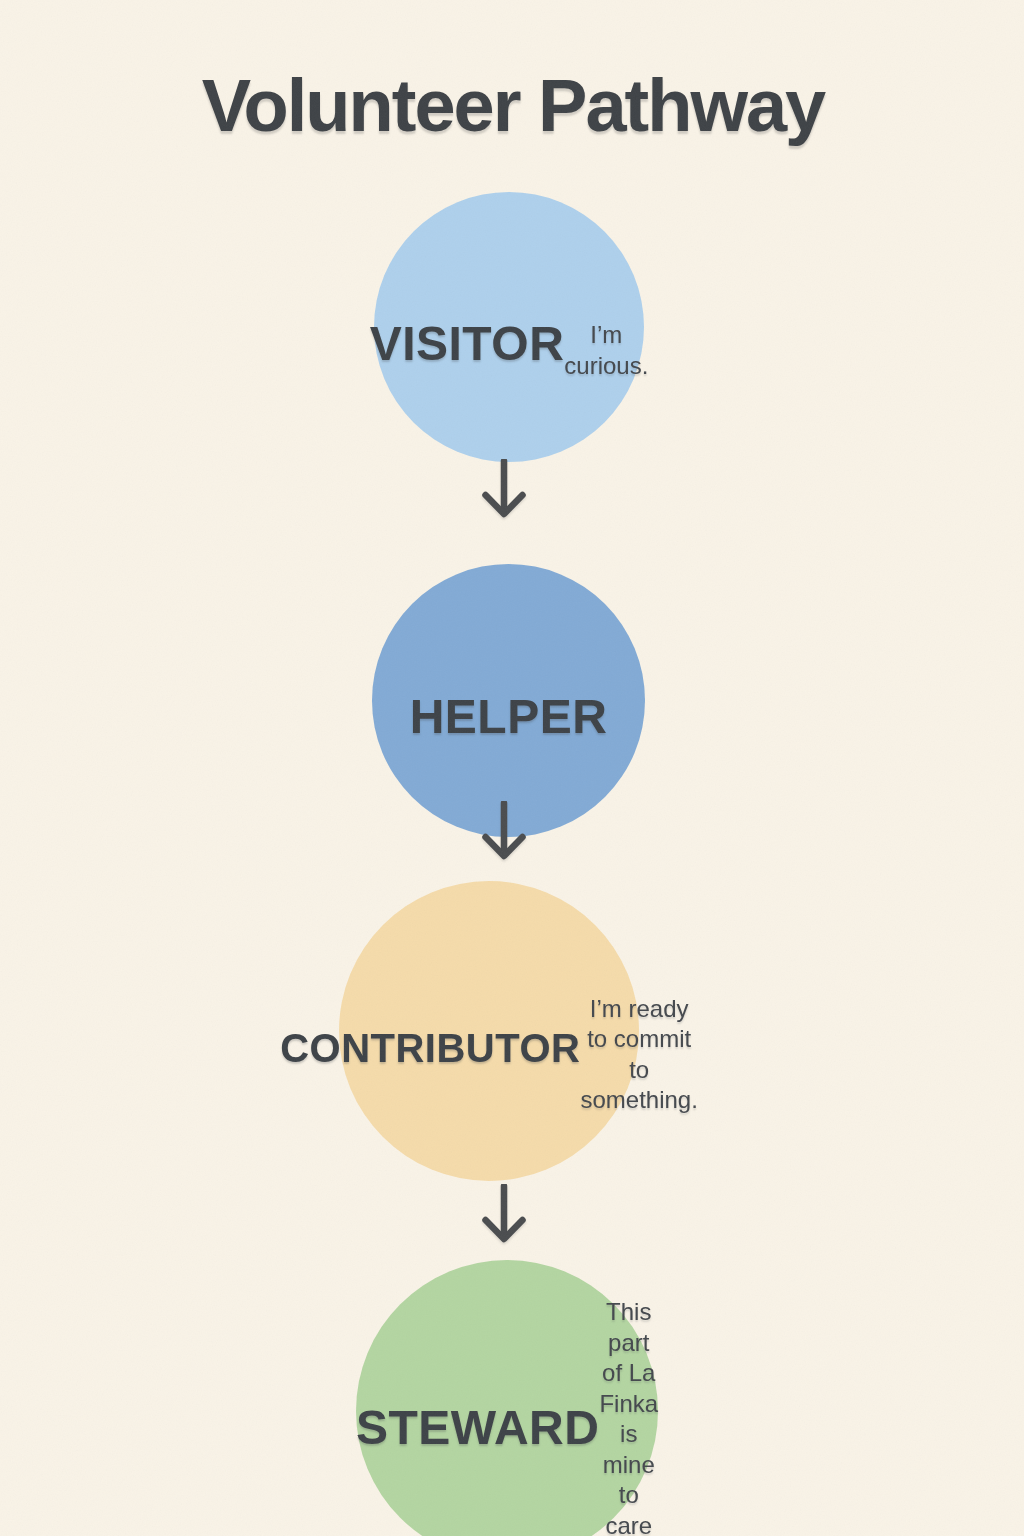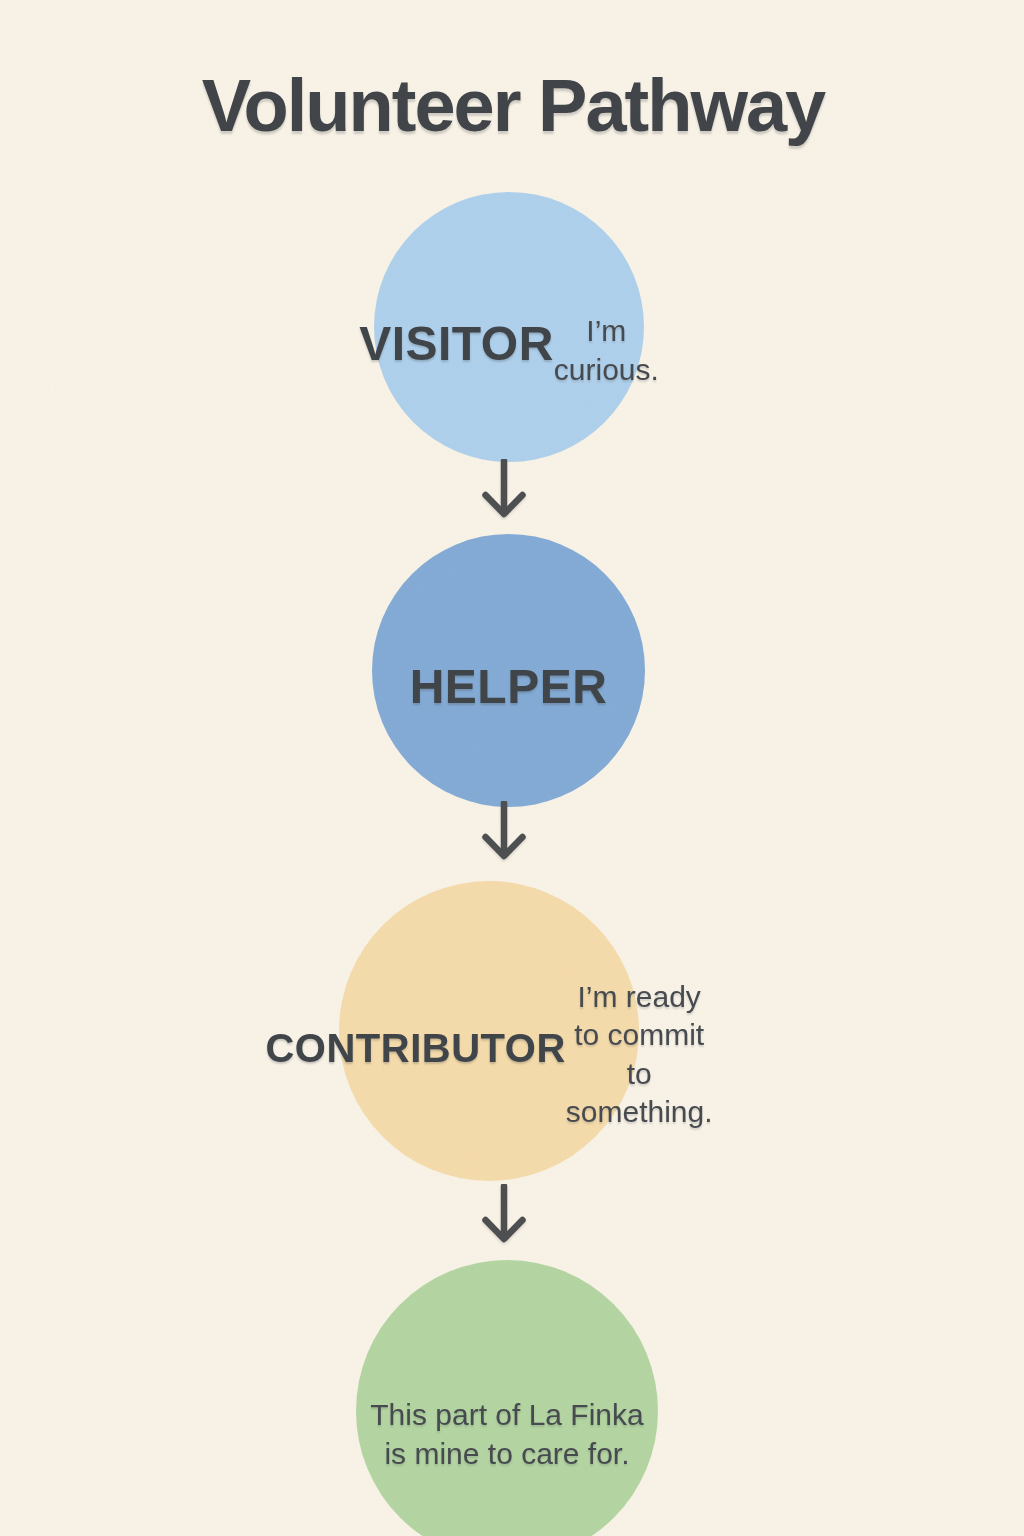--- a/index.html
+++ b/index.html
@@ -37,27 +37,27 @@
     padding-top: 34px;
   }
   .stage .name {
     font-weight: bold;
     font-size: 48px;
     letter-spacing: 0.5px;
     line-height: 1.1;
     text-shadow: 0 2px 2px rgba(60, 63, 68, 0.25);
   }
   .stage .tagline {
-    font-size: 30px;
+    font-size: 24px;
     line-height: 1.27;
     margin-top: 13px;
     text-shadow: 0 2px 2px rgba(60, 63, 68, 0.2);
   }
   .stage-visitor      { left: 374px; top: 192px;  width: 270px; height: 270px; }
-  .stage-helper       { left: 372px; top: 534px;  width: 273px; height: 273px; }
+  .stage-helper       { left: 372px; top: 564px;  width: 273px; height: 273px; }
   .stage-contributor  { left: 339px; top: 881px;  width: 300px; height: 300px; }
   .stage-steward      { left: 356px; top: 1260px; width: 302px; height: 302px; }
   .stage-contributor .name { font-size: 40px; }
   .stage-contributor .tagline { max-width: 278px; }
   .stage-steward .tagline { max-width: 285px; }
   .arrow {
     position: absolute;
     left: 481px;
     width: 46px;
     height: 62px;
@@ -105,20 +105,21 @@
     <div class="name" style="color: rgb(61, 66, 71);">CONTRIBUTOR</div>
     <div class="tagline" style="color: rgb(68, 72, 77);">I’m ready to commit to something.</div>
   </div>
 
   <svg class="arrow arrow-3" viewBox="0 0 46 62" style="color: rgb(74, 76, 78);">
     <path d="M23 2 L23 52" fill="none" stroke="currentColor" stroke-width="6.5" stroke-linecap="round"></path>
     <path d="M4.5 36 L23 55 L41.5 36" fill="none" stroke="currentColor" stroke-width="6.5" stroke-linecap="round" stroke-linejoin="round"></path>
   </svg>
 
   <div class="stage stage-steward" style="background-color: rgb(179, 213, 161);">
+    <div class="name" style="color: rgb(61, 66, 71);">STEWARD</div>
     <div class="tagline" style="color: rgb(68, 72, 77);">This part of La Finka is mine to care for.</div>
   </div>
 
   <svg class="grain">
     <filter id="noiseFilter">
       <feTurbulence type="fractalNoise" baseFrequency="0.8" numOctaves="2" stitchTiles="stitch"></feTurbulence>
       <feColorMatrix type="saturate" values="0"></feColorMatrix>
     </filter>
     <rect width="100%" height="100%" filter="url(#noiseFilter)"></rect>
   </svg>

